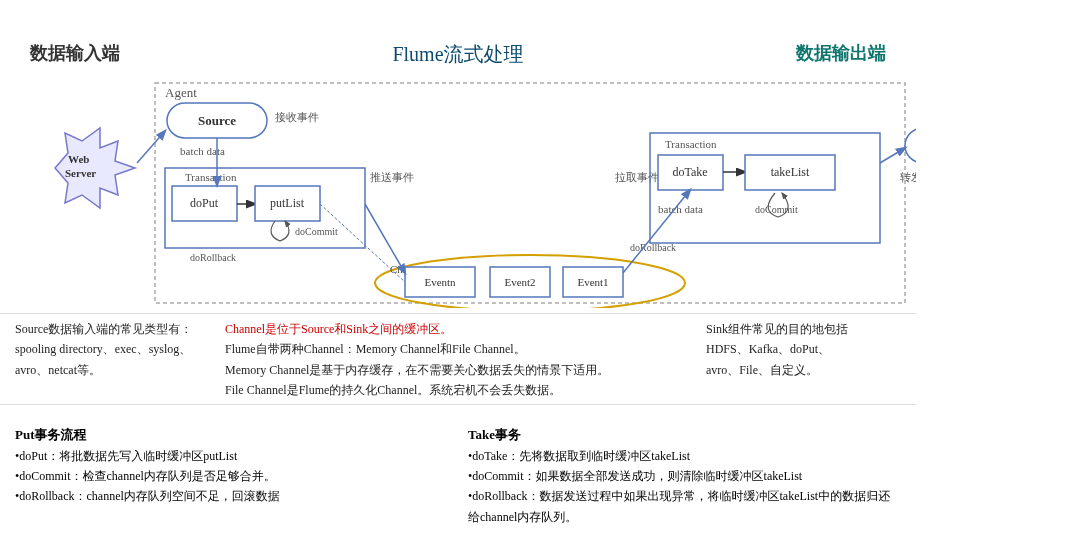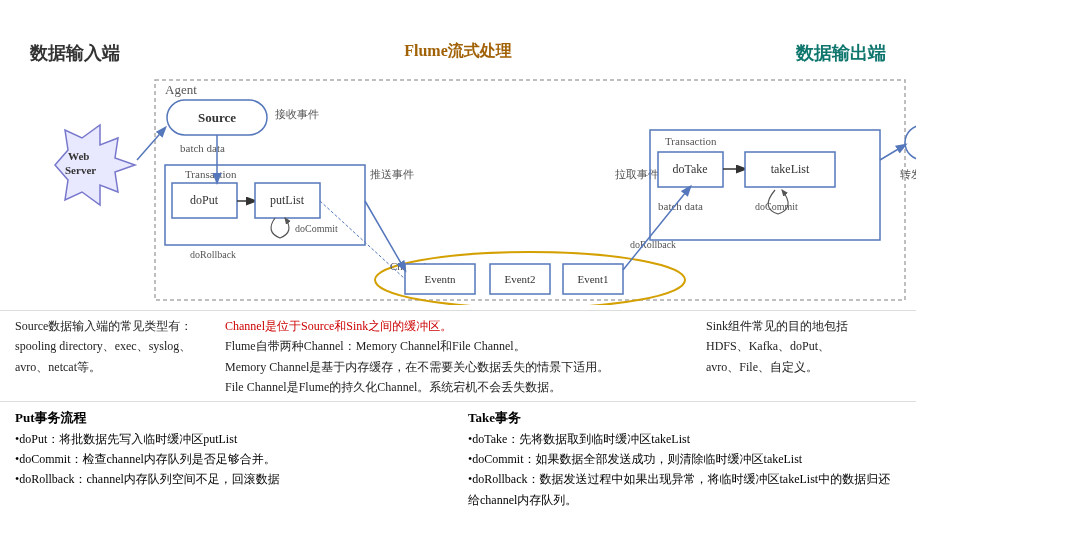--- a/index.html
+++ b/index.html
@@ -23,21 +23,21 @@
     }
 
     .title-bar {
       display: flex;
       justify-content: space-between;
       padding: 5px 30px;
       width: 100%;
     }
 
     .title-left { color: #333; font-size: 18px; font-weight: bold; }
-    .title-center { color: #a16207; font-size: 16px; font-weight: bold; }
+    .title-center { color: #0c4a6e; font-size: 20px; font-weight: normal; }
     .title-right { color: #0f766e; font-size: 18px; font-weight: bold; }
 
     
     .diagram-area {
       position: relative;
       width: 100%;
       height: 240px;
       margin-top: 0;
       font-family: Liberation Serif, serif;
     }
@@ -185,21 +185,21 @@
       <div class="bottom-text">File Channel是Flume的持久化Channel。系统宕机不会丢失数据。</div>
     </div>
 
     <div style="width: 195px; flex-shrink:0;">
       <div class="bottom-text">Sink组件常见的目的地包括</div>
       <div class="bottom-text text-red">HDFS、Kafka、doPut、</div>
       <div class="bottom-text">avro、File、自定义。</div>
     </div>
   </div>
 
-  <div style="display:flex; padding: 5px 15px 3px 15px; gap:20px; border-top: 1px solid #ddd;">
+  <div style="display:flex; padding: 19px 15px 3px 15px; gap:20px; border-top: 1px solid #ddd;">
 
     <div style="flex:1; font-size:12px; line-height:1.7;">
       <div style="font-size:13px; font-weight:bold;">Put事务流程</div>
       <div>•doPut：将批数据先写入临时缓冲区putList</div>
       <div>•doCommit：检查channel内存队列是否足够合并。</div>
       <div>•doRollback：channel内存队列空间不足，回滚数据</div>
     </div>
 
     <div style="flex:1; font-size:12px; line-height:1.7;">
       <div style="font-size:13px; font-weight:bold;">Take事务</div>

